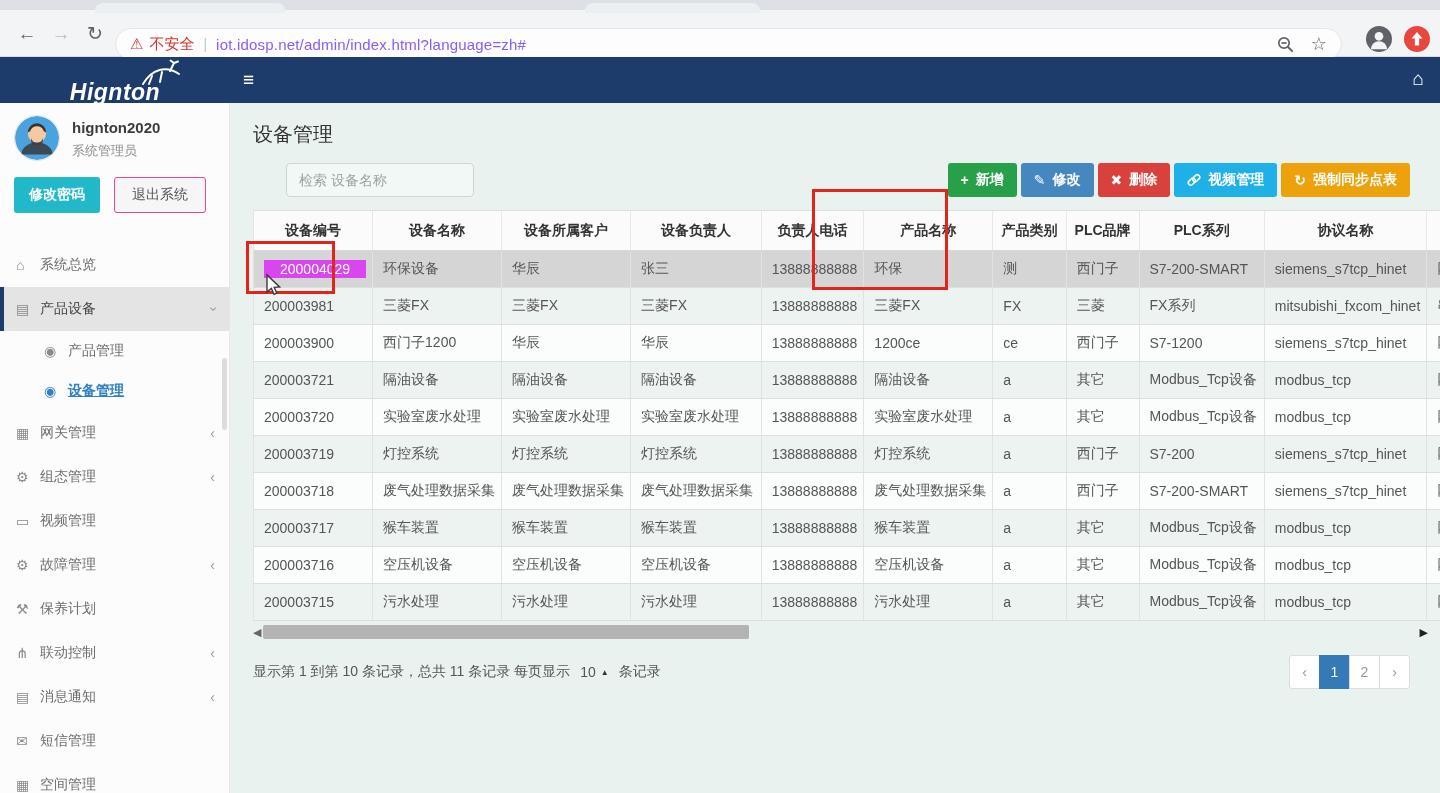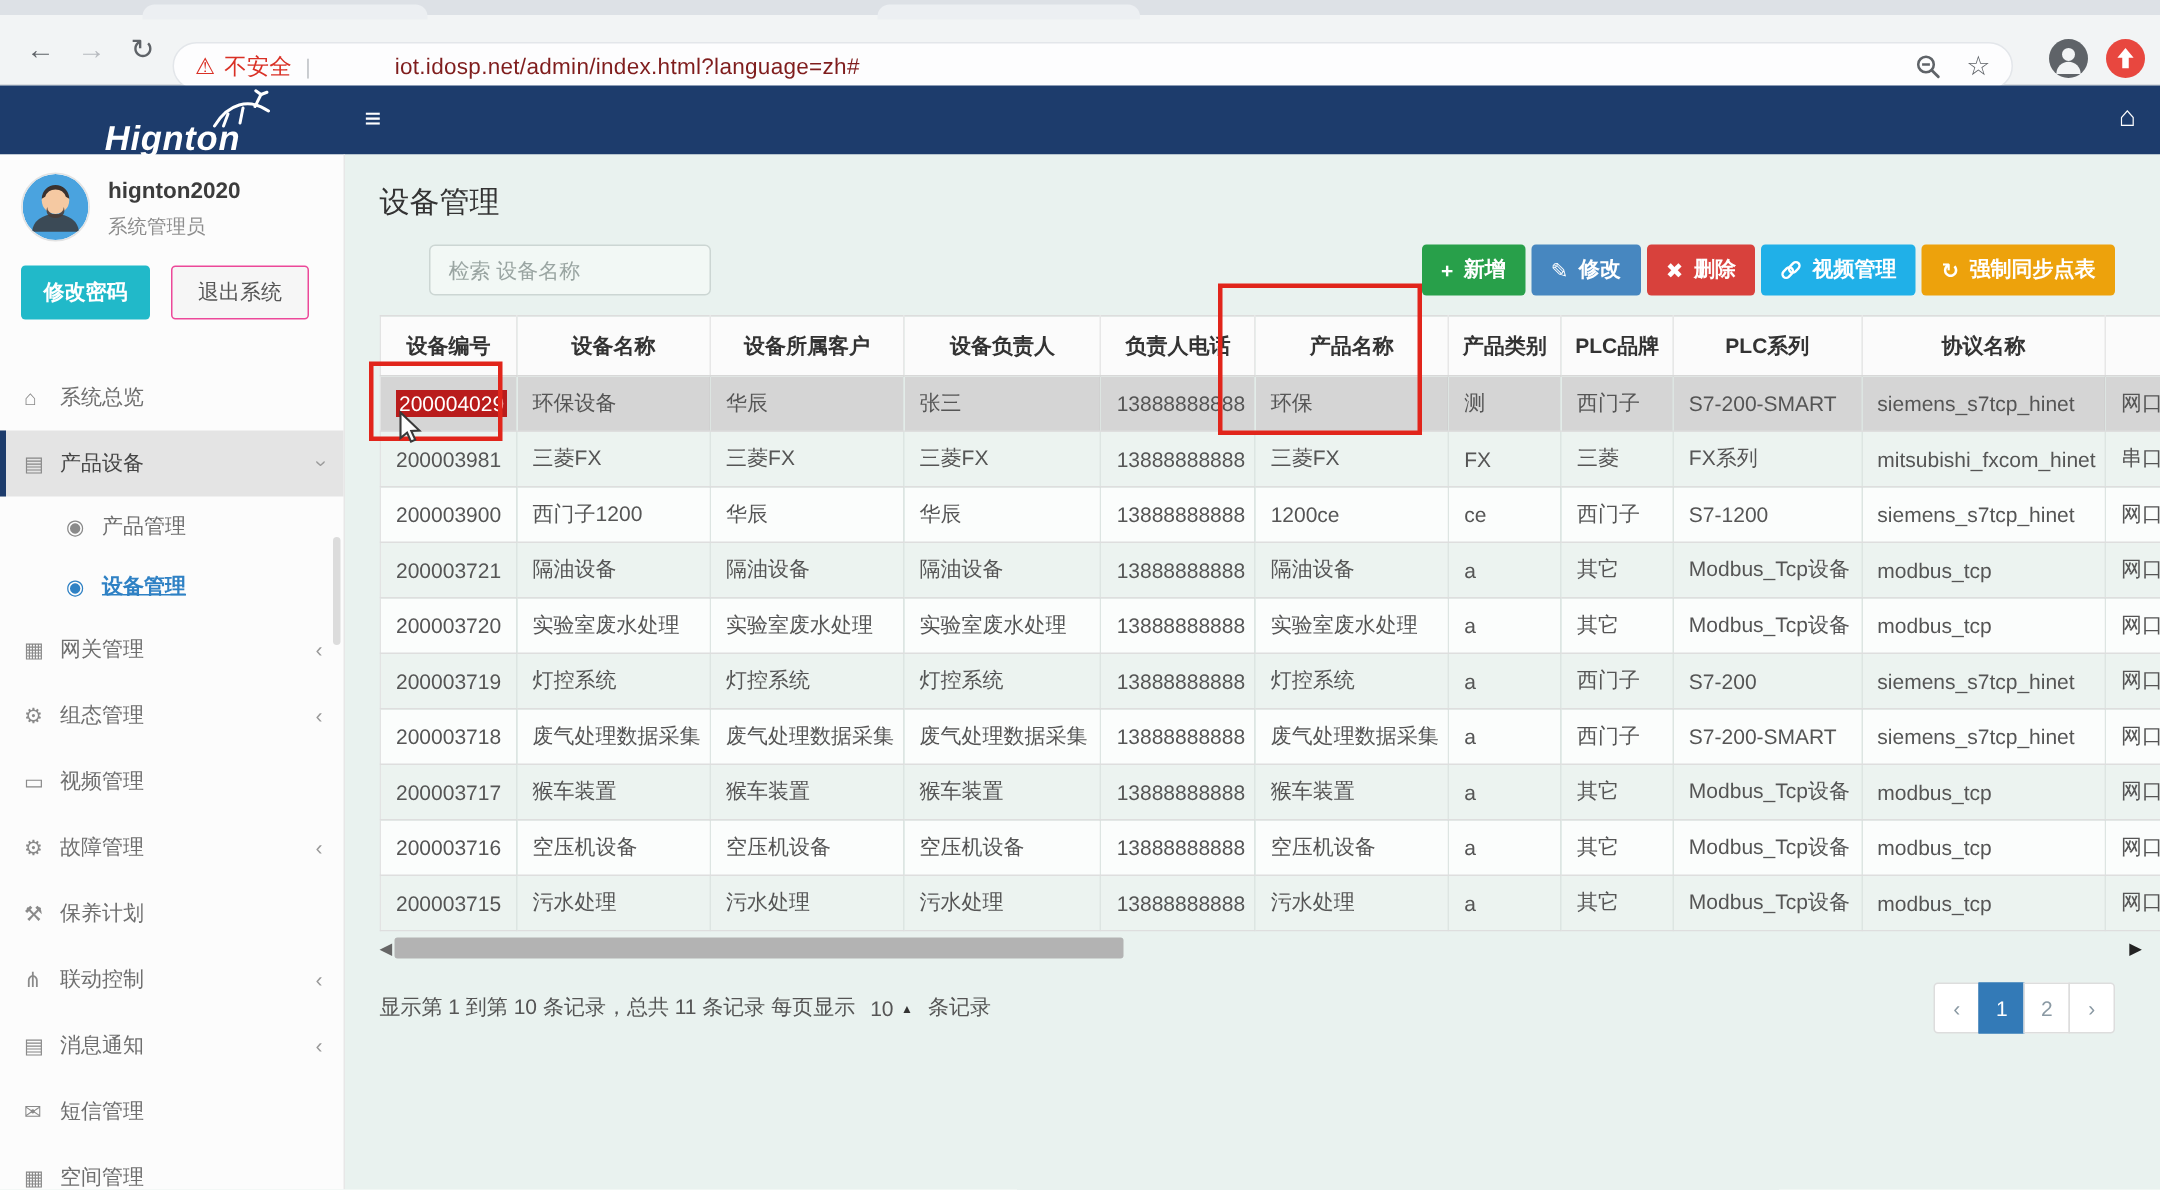--- a/index.html
+++ b/index.html
@@ -11,21 +11,21 @@
   .chrome { position:absolute; top:0; left:0; width:1440px; height:57px; background:#f2f4f5; border-bottom:1px solid #d9dce0; }
   .tabstrip { position:absolute; top:0; left:0; width:1440px; height:10px; background:#dde1e6; }
   .tabhint { position:absolute; top:3px; height:10px; background:#eceff2; border-radius:8px 8px 0 0; }
   .chrome-toolbar { position:absolute; top:10px; left:0; right:0; height:47px; display:flex; align-items:center; padding:0 12px; }
   .nav-btn { width:30px; height:30px; display:flex; align-items:center; justify-content:center; font-size:19px; color:#5f6368; border-radius:50%; margin-right:4px; }
   .nav-btn.disabled { color:#b7babf; }
   .omnibox { position:absolute; left:115px; right:98px; top:18px; height:32px; background:#fdfdfe; border:1px solid #e3e6ea; border-radius:16px; display:flex; align-items:center; padding:0 14px; font-size:15px; }
   .warn-tri { color:#d93025; font-size:15px; margin-right:6px; }
   .warn-text { color:#d93025; font-size:15px; }
   .url-sep { color:#c3c6ca; margin:0 9px; font-size:14px; }
-  .url-text { color:#7f1d1d; letter-spacing:.2px;margin-left:47px; }
+  .url-text { color:#8b5cf6; letter-spacing:.2px; }
   .omni-right { margin-left:auto; display:flex; align-items:center; gap:16px; }
   .omni-ic { display:flex; align-items:center; color:#5f6368; }
   .chrome-right { position:absolute; right:10px; top:16px; display:flex; align-items:center; gap:12px; }
 
   
   .appbar { position:absolute; top:57px; left:0; width:1440px; height:46px; background:#1d3c6c; }
   .logo { position:absolute; left:0; top:0; width:230px; height:46px; display:flex; align-items:center; justify-content:center; color:#fff; }
   .logo-text { font-size:23px; font-weight:bold; font-style:italic; letter-spacing:.5px;margin-top:25px; }
   .logo-deer { position:absolute; right:48px; top:2px; }
   .hamburger { position:absolute; left:243px; top:12px; color:#fff; font-size:19px; font-weight:bold; cursor:pointer; }
@@ -64,21 +64,21 @@
   .tb-ico { font-size:14px; font-weight:bold; display:flex; align-items:center; }
 
   .table-wrap { margin-top:13px; overflow:hidden; }
   table.grid { border-collapse:collapse; table-layout:fixed; min-width:1271px; background:transparent; }
   table.grid th { background:#fbfbfb; font-size:14px; font-weight:bold; color:#333; height:40px; text-align:center; border-bottom:1px solid #d8d8d8; border-top:1px solid #ddd; border-right:1px solid #e7e7e7; padding:0 6px; white-space:nowrap; overflow:hidden; }
   table.grid td { font-size:14px; color:#555; height:37px; padding:0 6px 0 10px; border-bottom:1px solid #dedede; border-right:1px solid rgba(0,0,0,0.05); white-space:nowrap; overflow:hidden; }
   table.grid th:first-child, table.grid td:first-child { border-left:1px solid #e3e3e3; }
   tr.row-even { background:#fbfdfc; }
   tr.row-alt { background:#ecf3f0; }
   tr.selected { background:#d5d5d5 !important; }
-  .sel-text { background:#b91c1c; color:#fff; padding:1px 2px; }
+  .sel-text { background:#d946ef; color:#fff; padding:1px 16px; }
 
   .hscroll { position:relative; margin:4px 30px 0 0; height:16px; }
   .hs-arrow { position:absolute; top:1px; font-size:11px; color:#666; cursor:pointer; }
   .hs-left { left:0; }
   .hs-right { right:-18px; color:#222; }
   .hs-thumb { position:absolute; left:10px; top:0; width:486px; height:14px; background:#b3b3b3; border-radius:2px; cursor:pointer; }
 
   .table-footer { margin:14px 30px 0 0; display:flex; align-items:center; font-size:14px; color:#555; }
   .pgsize { display:inline-flex; align-items:center; gap:5px; margin:0 10px; cursor:pointer; color:#555; }
   .pgsize .caret { font-size:8px; color:#333; }

